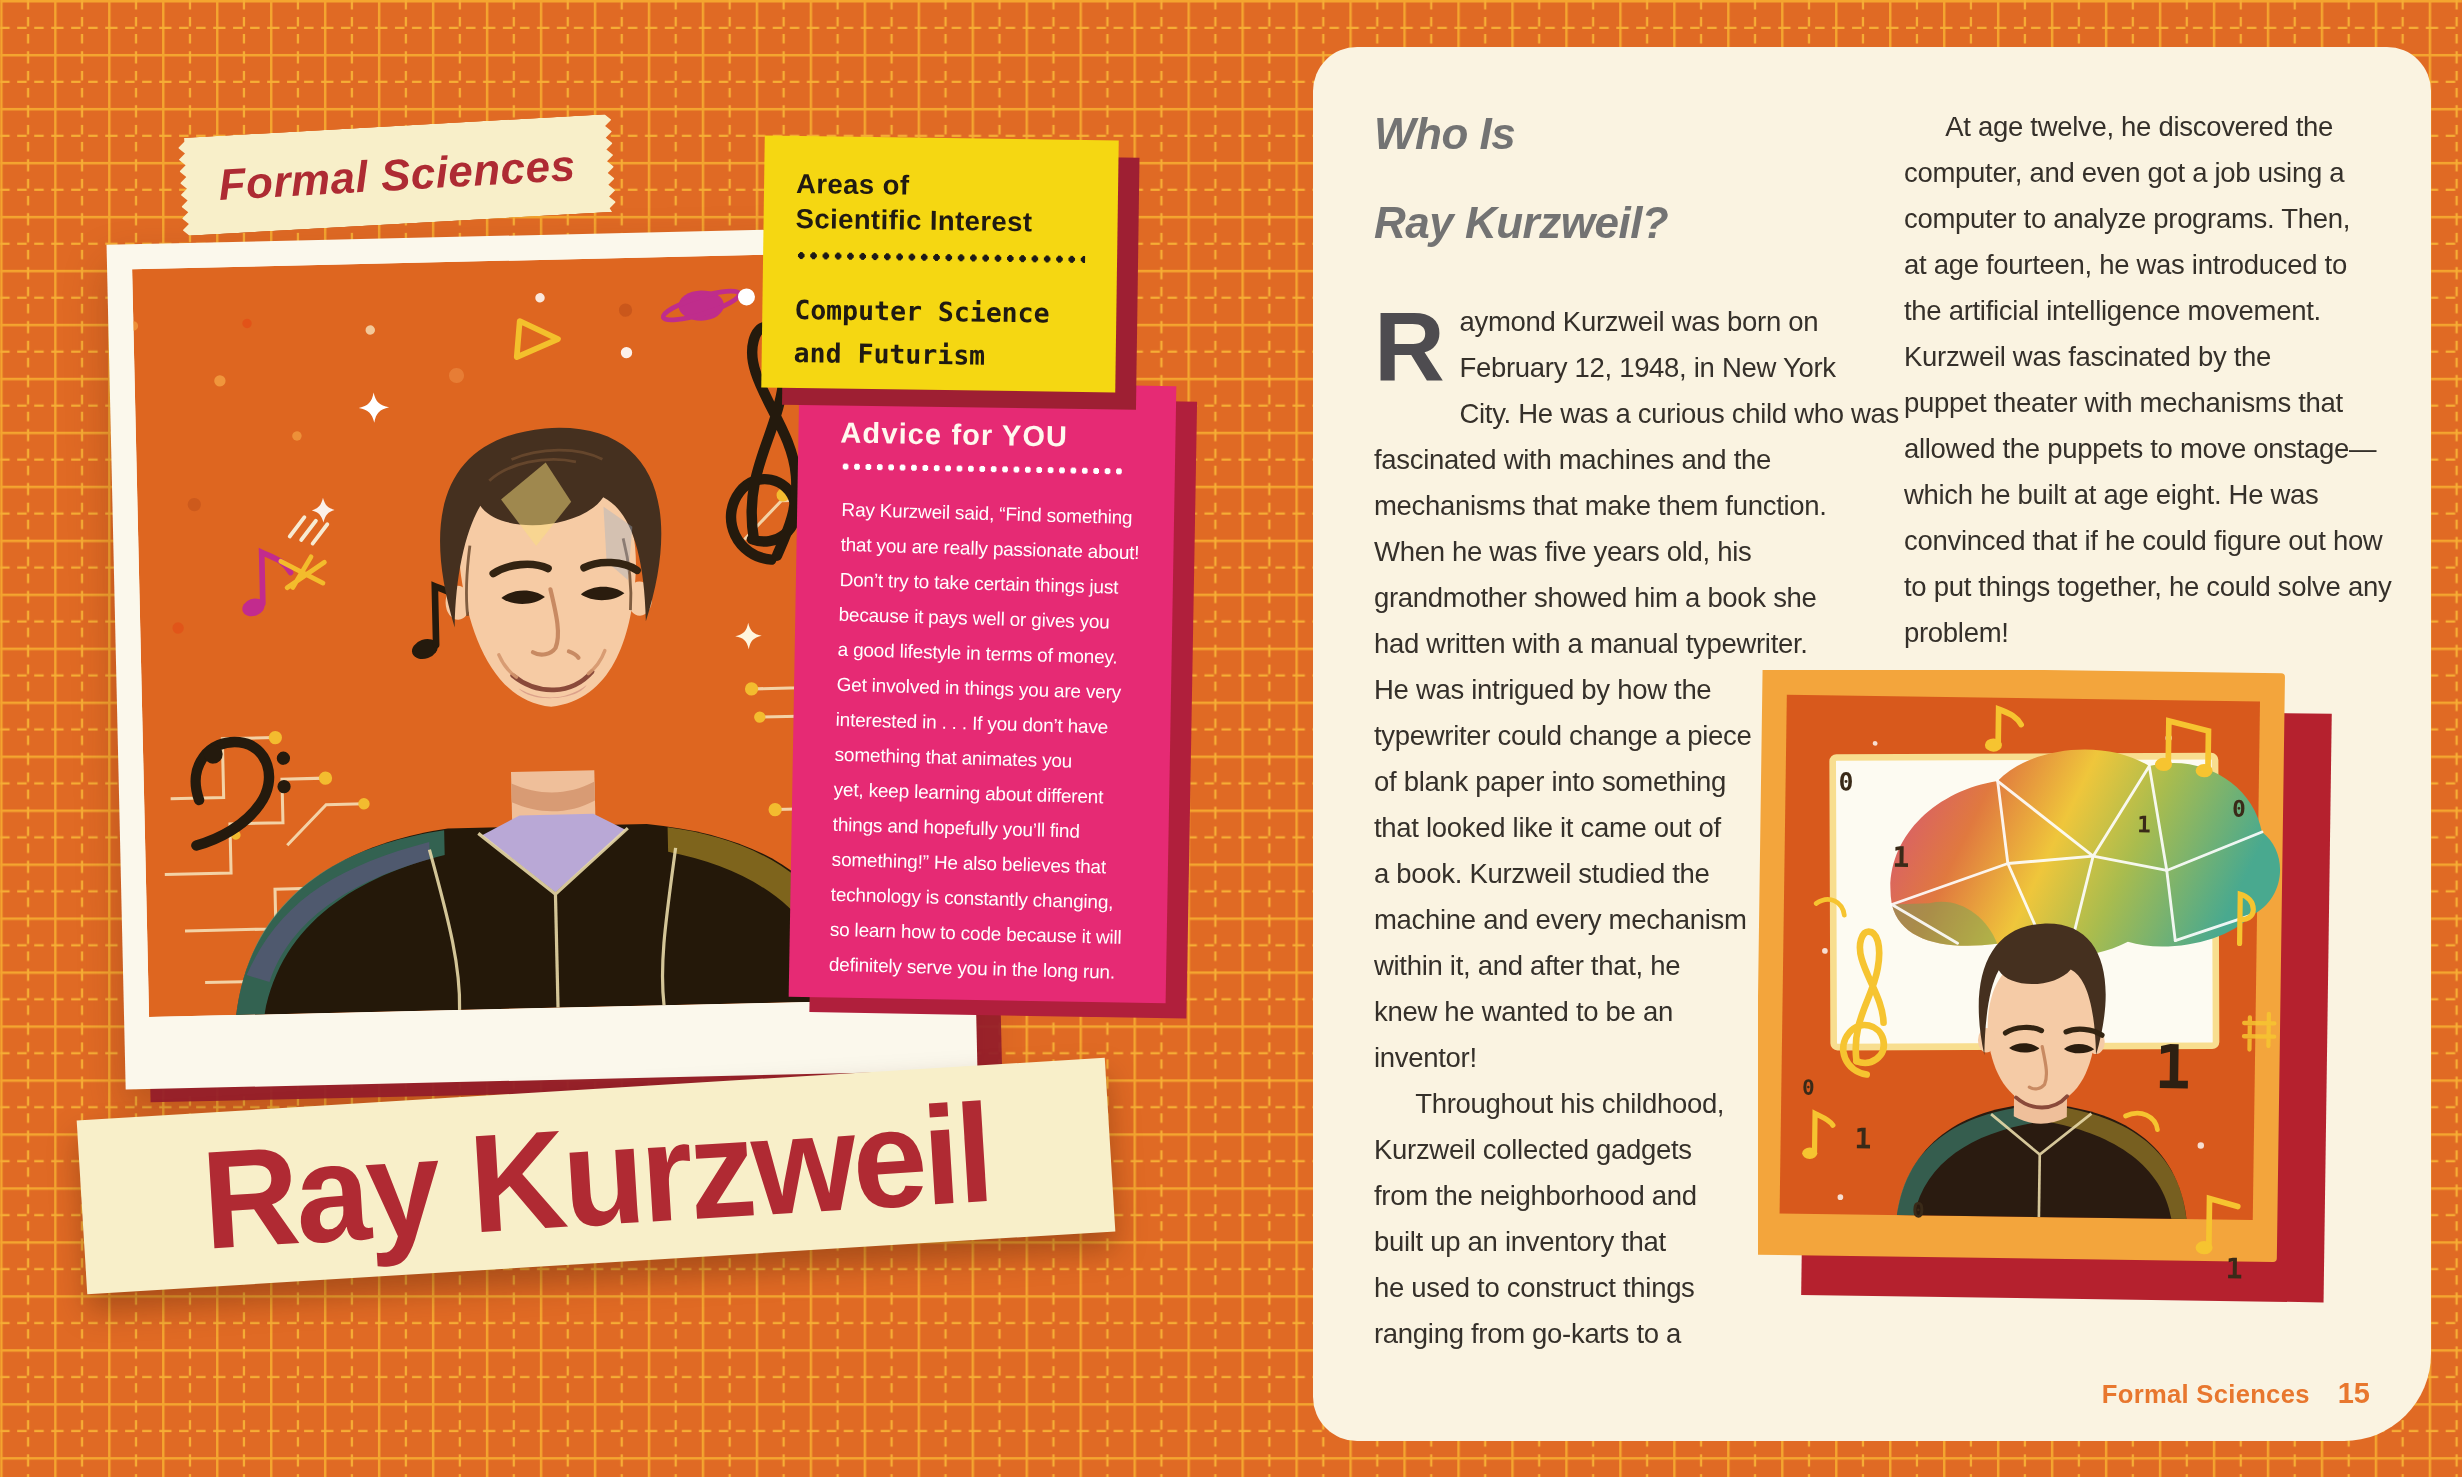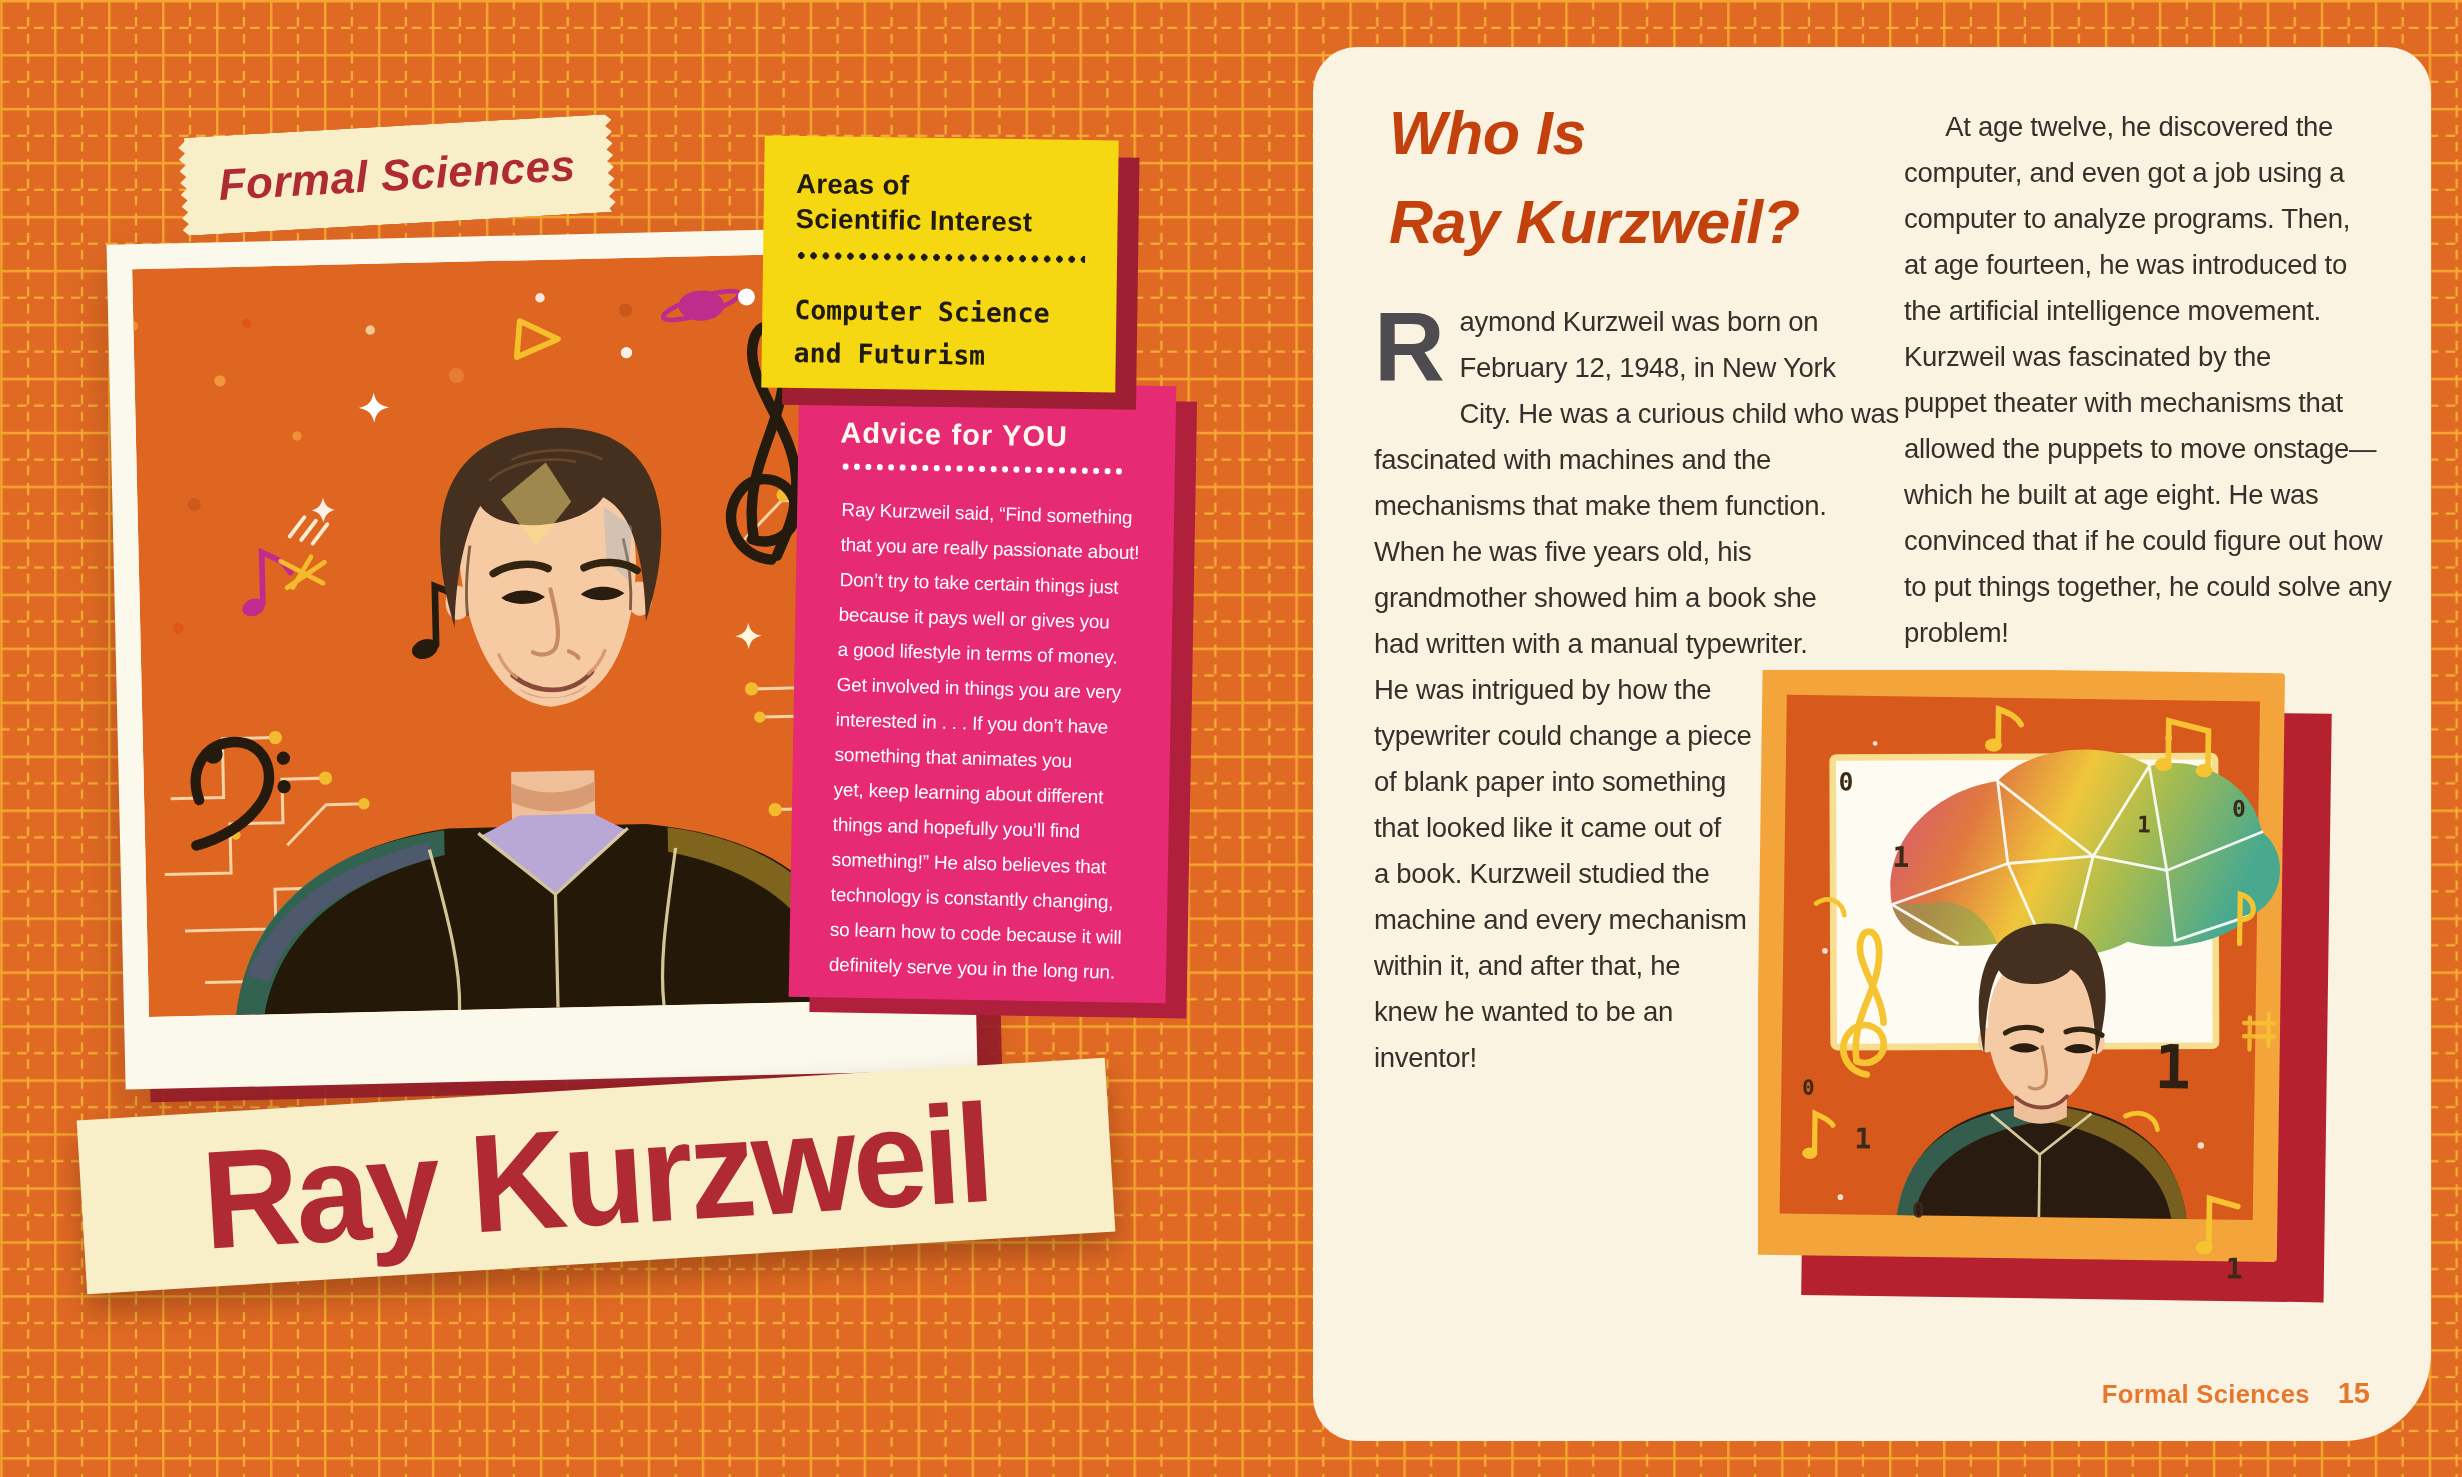--- a/index.html
+++ b/index.html
@@ -49,22 +49,22 @@
 
   .banner{left:81px;top:1089px;width:1030px;height:174px;background:#F8EFC9;z-index:7;
           transform:rotate(-3.5deg);display:flex;align-items:center;justify-content:center;
           box-shadow:0 17px 30px rgba(70,25,5,.35);}
   .banner-text{font-size:134px;font-weight:700;color:#B02A33;letter-spacing:-3.8px;
                transform:scaleY(1.04);white-space:nowrap;}
 
   
   .panel{left:1313px;top:47px;width:1118px;height:1394px;background:#FAF3E1;z-index:3;
          border-radius:44px 44px 87px 44px;}
-  .heading{left:76px;top:42px;width:587px;font-size:61px;line-height:89px;font-weight:700;
-           font-style:italic;color:#c2410c;white-space:pre-line;letter-spacing:-0.5px;}
+  .heading{left:61px;top:42px;width:587px;font-size:44px;line-height:89px;font-weight:700;
+           font-style:italic;color:#737373;white-space:pre-line;letter-spacing:-0.5px;}
   .bodycol{font-size:27.5px;line-height:46px;color:#35302A;letter-spacing:-0.3px;}
   .col1{left:61px;top:252px;width:536px;}
   .col2{left:591px;top:57px;width:542px;}
   .pre{white-space:pre-line;}
   .indent{text-indent:1.5em;}
   .dropcap{float:left;font-size:98px;line-height:80px;height:93px;font-weight:700;
            color:#4E4C50;margin:7.6px 15px 0 0;}
   .illus{left:445px;top:623px;width:574px;height:636px;}
   .footer{top:1330px;right:61px;display:flex;align-items:baseline;gap:28px;color:#E8772E;}
   .footer-section{font-size:25.6px;font-weight:700;letter-spacing:0.3px;}
@@ -292,20 +292,26 @@
 He was intrigued by how the
 typewriter could change a piece
 of blank paper into something
 that looked like it came out of
 a book. Kurzweil studied the
 machine and every mechanism
 within it, and after that, he
 knew he wanted to be an
 inventor!</span>
       </div>
+      <div class="pre indent">Throughout his childhood,
+Kurzweil collected gadgets
+from the neighborhood and
+built up an inventory that
+he used to construct things
+ranging from go-karts to a</div>
     </div>
 
     <div class="abs bodycol col2">
       <div class="pre indent">At age twelve, he discovered the
 computer, and even got a job using a
 computer to analyze programs. Then,
 at age fourteen, he was introduced to
 the artificial intelligence movement.
 Kurzweil was fascinated by the</div>
       <div class="pre">puppet theater with mechanisms that

